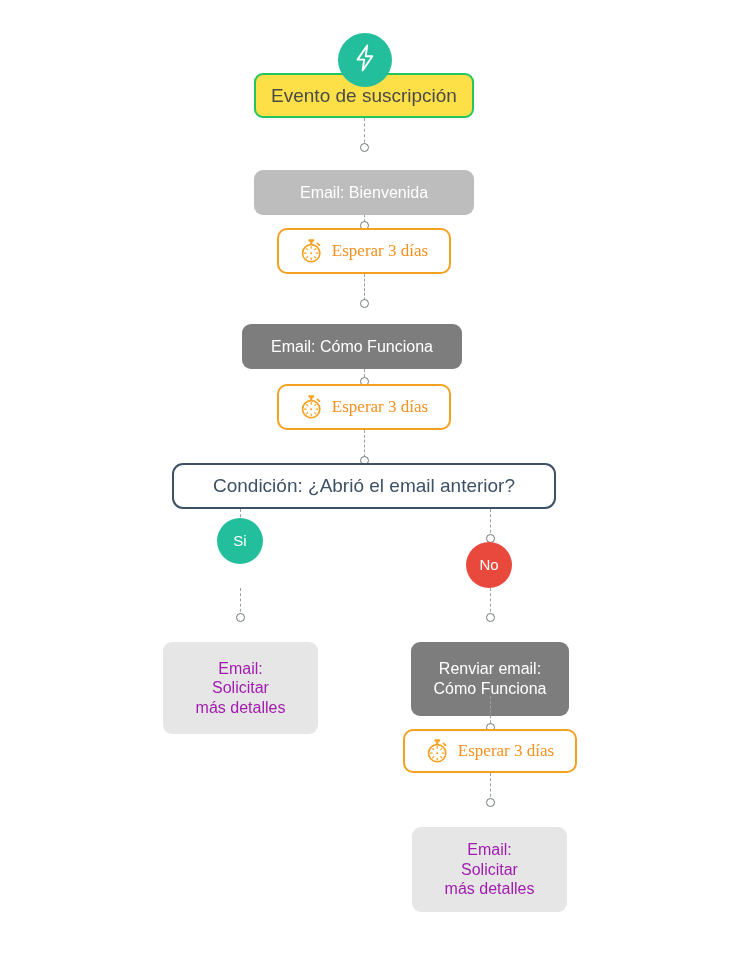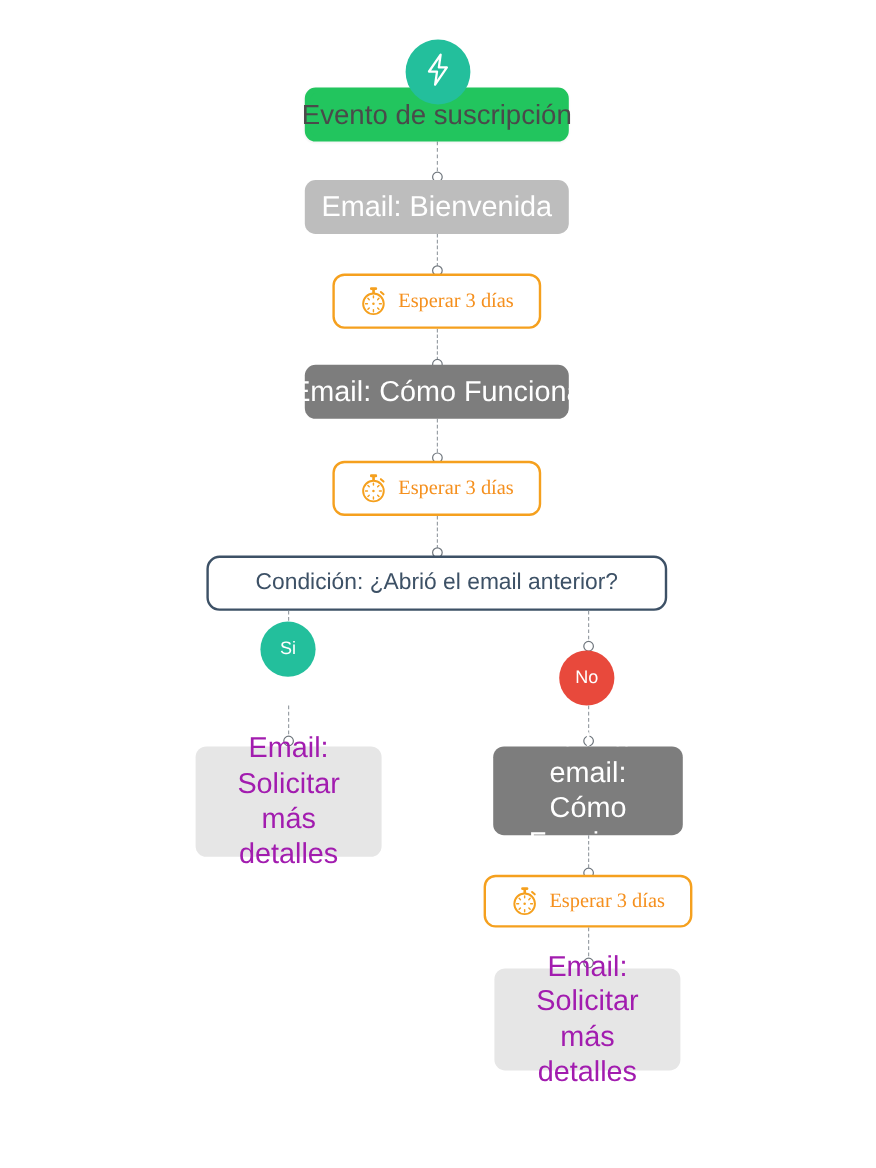--- a/index.html
+++ b/index.html
@@ -26,45 +26,46 @@
     box-sizing: border-box;
     display: flex;
     align-items: center;
     justify-content: center;
     text-align: center;
     line-height: 1.22;
   }
 
   
   .start-node {
-    background: #22c55e;
-    border: 5px solid #22c55e;
+    background: #fde047;
+    border: 2px solid #22c55e;
     border-radius: 9px;
     color: #4a4a4a;
-    font-size: 23px;
+    font-size: 19px;
     box-shadow: 0 1px 2px rgba(0,0,0,0.05);
   }
   .bolt-badge {
     position: absolute;
     width: 54px;
     height: 54px;
     border-radius: 50%;
     background: #23bf9c;
     display: flex;
     align-items: center;
     justify-content: center;
     z-index: 5;
   }
 
   
   .email-node {
     border-radius: 9px;
-    font-size: 24px;
+    font-size: 16px;
     color: #ffffff;
     padding: 0 14px;
+    margin-top: 20px;
   }
   .email-node.light   { background: #bdbdbd; }
   .email-node.dark    { background: #7d7d7d; }
   .email-node.faint   { background: #e6e6e6; color: #a21caf; }
 
   
   .wait-node {
     background: #ffffff;
     border: 2px solid #f5a01e;
     border-radius: 10px;
@@ -165,21 +166,21 @@
           <path d="M14.7 18.7 L15.8 19.8"></path>
           <path d="M15.8 10.6 L14.7 11.7"></path>
           <path d="M7.7 18.7 L6.6 19.8"></path>
         </g>
         <circle cx="11.2" cy="15.2" r="1.05" fill="#f5a01e"></circle>
       </svg>
     </span>
     <span class="label">Esperar 3 días</span>
   </div>
 
-  <div class="node email-node dark nowrap" style="left:254px; top:304px; width:220px; height:45px;">
+  <div class="node email-node dark nowrap" style="left:242px; top:304px; width:220px; height:45px;">
     <span>Email: Cómo Funciona</span>
   </div>
 
   <div class="node wait-node" style="left:277px; top:384px; width:174px; height:46px;">
     <span style="display:flex;align-items:center;">
       <svg width="23" height="26" viewBox="0 0 23 26" fill="none" aria-hidden="true">
         <circle cx="11.2" cy="15.2" r="8.6" stroke="#f5a01e" stroke-width="1.6" fill="none"></circle>
         <rect x="8.3" y="1.3" width="6" height="2.4" rx="1.1" fill="#f5a01e"></rect>
         <rect x="10.2" y="3.2" width="2.2" height="3.2" fill="#f5a01e"></rect>
         <path d="M17.4 5.3 L19.6 7.3" stroke="#f5a01e" stroke-width="1.7" stroke-linecap="round"></path>

